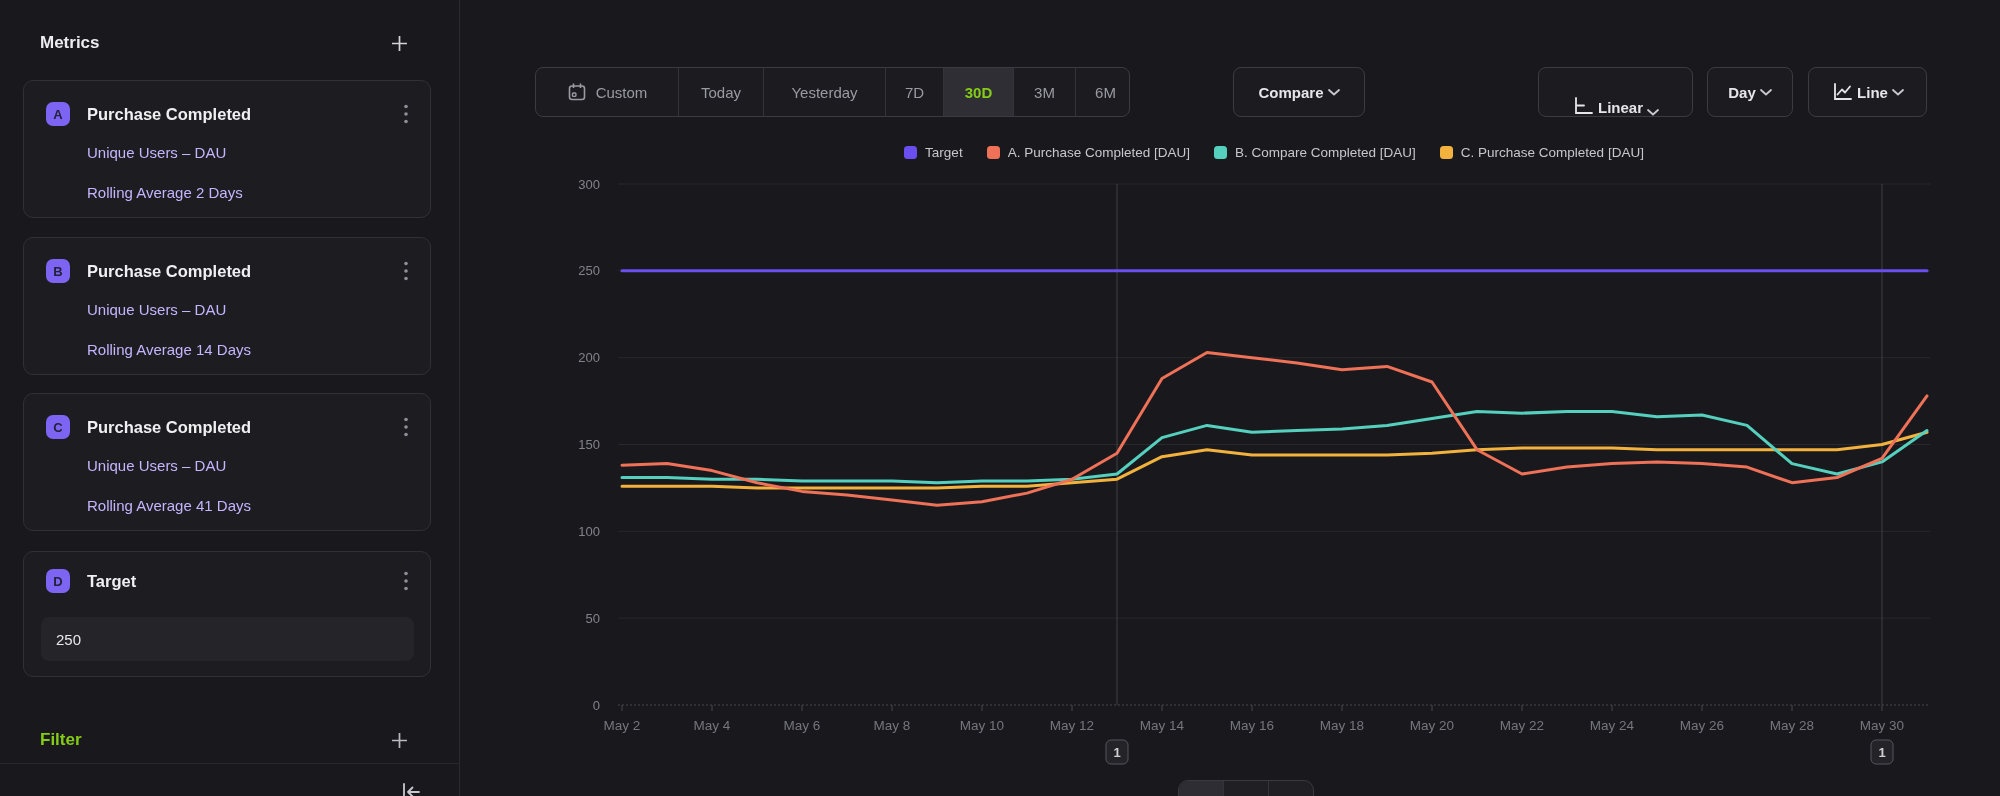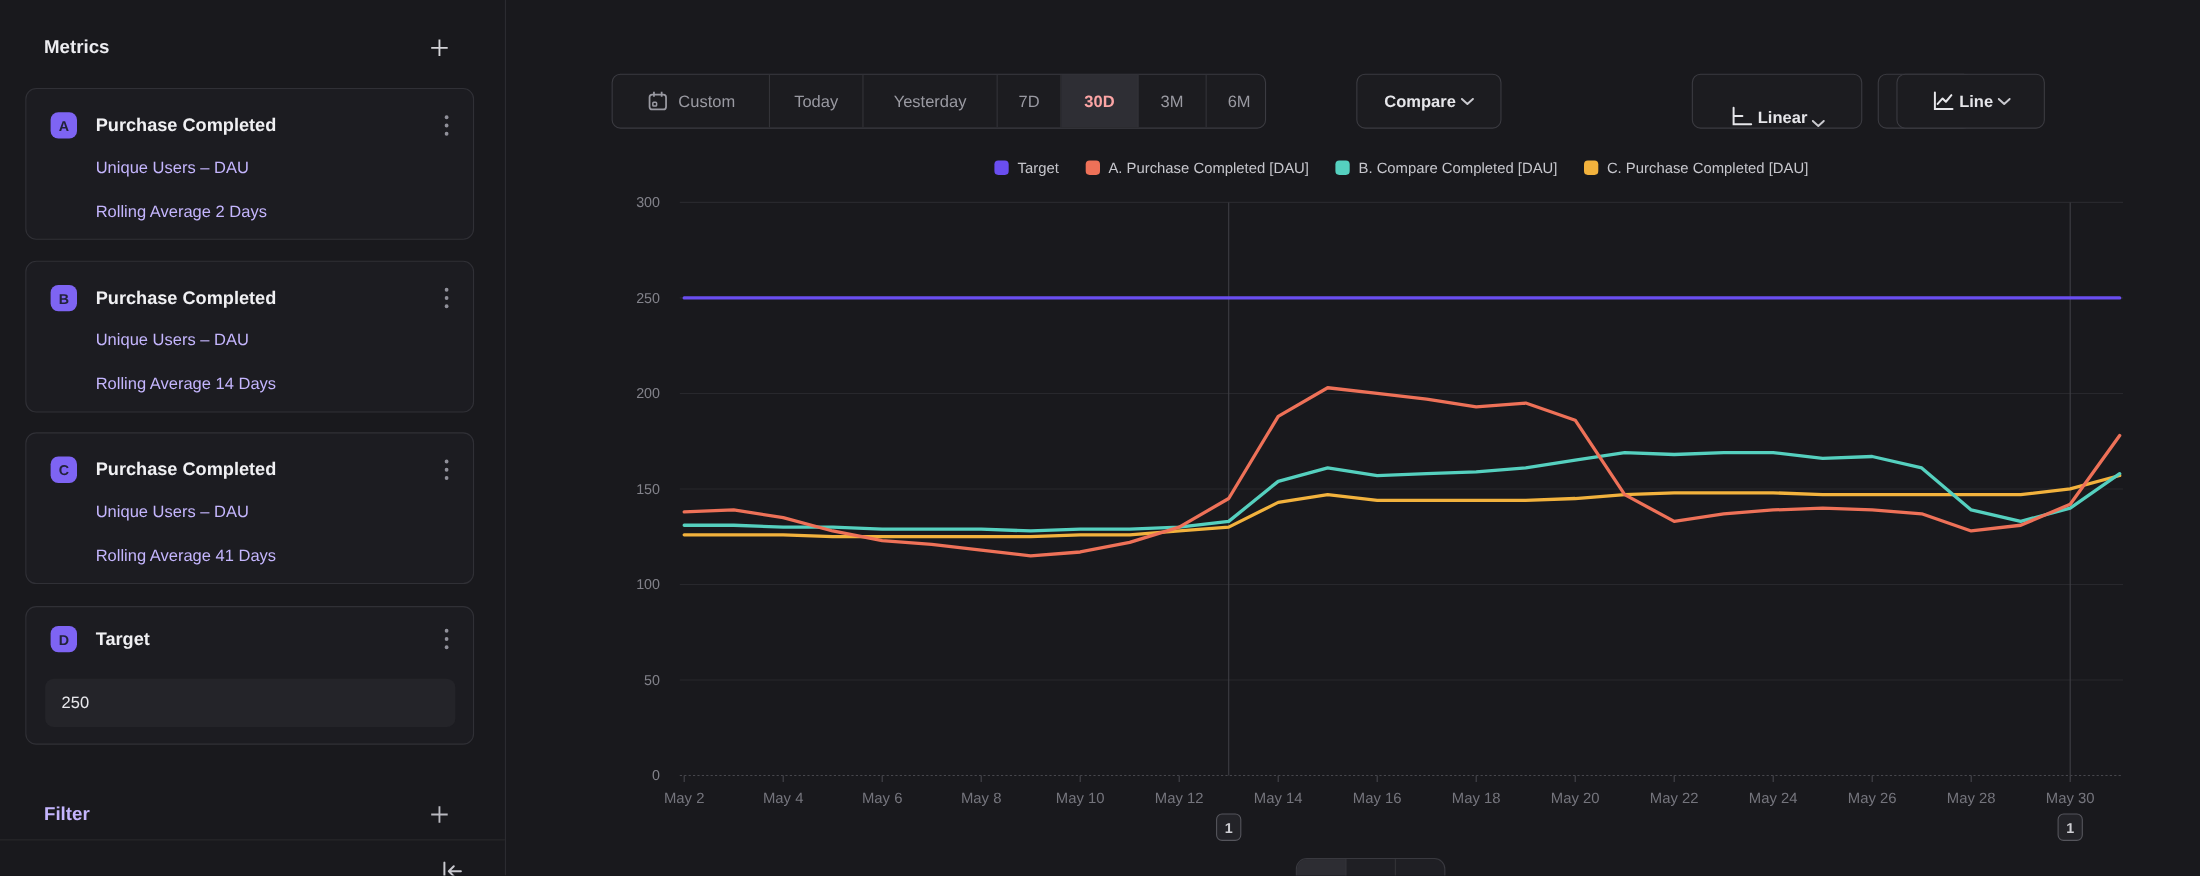--- a/index.html
+++ b/index.html
@@ -15,21 +15,21 @@
   
   #sidebar {
     position:absolute; left:0; top:0; width:460px; height:796px;
     background:#19191d; border-right:1px solid #2b2b30;padding-left:48px;
   }
   .sb-header {
     position:absolute; left:40px; right:48px; top:30px; height:26px;
     display:flex; align-items:center; justify-content:space-between;
   }
   .sb-title { font-size:17px; font-weight:700; color:#ececf0; }
-  .sb-title.muted { color:#c4b5fd; }
+  .sb-title.muted { color:#84cc16; }
   .icon-btn {
     width:24px; height:24px; display:flex; align-items:center; justify-content:center;
     cursor:pointer; color:#d4d4d8; background:none; border:none;
   }
   .metric-card {
     position:absolute; left:23px; width:408px;
     background:#1c1c21; border:1px solid #303036; border-radius:10px;
   }
   .card-row1 {
     position:absolute; left:22px; right:14px; top:21px; height:24px;
@@ -54,32 +54,32 @@
 
   
   .tb-btn {
     position:absolute; top:67px; height:50px;
     border:1px solid #3b3b41; border-radius:8px; background:#1c1c20;
     display:flex; align-items:center; justify-content:center; gap:4px;
     color:#e6e6ea; font-size:15px; font-weight:700; cursor:pointer;
     font-family:"Liberation Sans", sans-serif;
   }
   #range-group {
-    position:absolute; left:556px; top:67px; width:595px; height:50px;
+    position:absolute; left:535px; top:67px; width:595px; height:50px;
     border:1px solid #3b3b41; border-radius:8px; background:#1c1c20;
     display:flex; overflow:hidden;
   }
   .range-seg {
     height:100%; display:flex; align-items:center; justify-content:center; gap:9px;
     font-size:15px; color:#9a9aa2; border-right:1px solid #333338; cursor:pointer; flex:none;
     background:none; border-top:none; border-bottom:none; border-left:none;
     font-family:"Liberation Sans", sans-serif; font-weight:500;
   }
   .range-seg:last-child { border-right:none; }
-  .range-seg.active { background:#2e2e34; color:#fca5a5; font-weight:700; }
+  .range-seg.active { background:#2e2e34; color:#84cc16; font-weight:700; }
   .chev { display:block; }
 
   
   #chart-area { position:absolute; left:560px; top:130px; width:1440px; height:666px; }
   #legend {
     position:absolute; left:58px; width:1312px; top:13px; height:18px;
     display:flex; align-items:center; justify-content:center; gap:24px; z-index:2;
   }
   .legend-item { display:flex; align-items:center; gap:8px; cursor:pointer; }
   .legend-swatch { width:13px; height:13px; border-radius:3.5px; flex:none; }
@@ -243,21 +243,21 @@
     </svg>
   </button>
 
   <button class="tb-btn" style="left:1707px;width:86px;">
     <span>Day</span>
     <svg class="chev" width="12" height="7" viewBox="0 0 12 7">
       <polyline points="1,1 6,5.5 11,1" stroke="#c9c9cf" stroke-width="1.8" fill="none" stroke-linecap="round" stroke-linejoin="round"></polyline>
     </svg>
   </button>
 
-  <button class="tb-btn" style="left:1724px;width:135px;">
+  <button class="tb-btn" style="left:1808px;width:119px;">
     <svg width="22" height="20" viewBox="0 0 22 20">
       <path d="M4 2 V17 H20" stroke="#e6e6ea" stroke-width="1.8" fill="none" stroke-linecap="round"></path>
       <path d="M6.5 12.5 L11 7.5 L14 10.5 L19 4.5" stroke="#e6e6ea" stroke-width="1.8" fill="none" stroke-linecap="round" stroke-linejoin="round"></path>
     </svg>
     <span>Line</span>
     <svg class="chev" width="12" height="7" viewBox="0 0 12 7">
       <polyline points="1,1 6,5.5 11,1" stroke="#c9c9cf" stroke-width="1.8" fill="none" stroke-linecap="round" stroke-linejoin="round"></polyline>
     </svg>
   </button>
 

